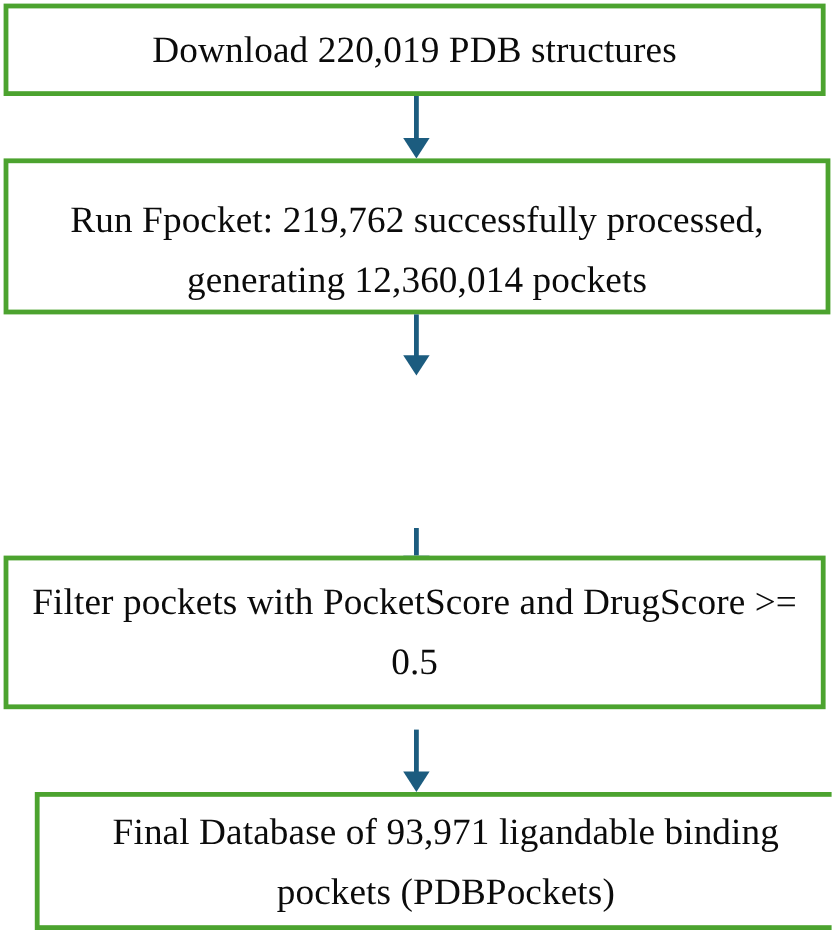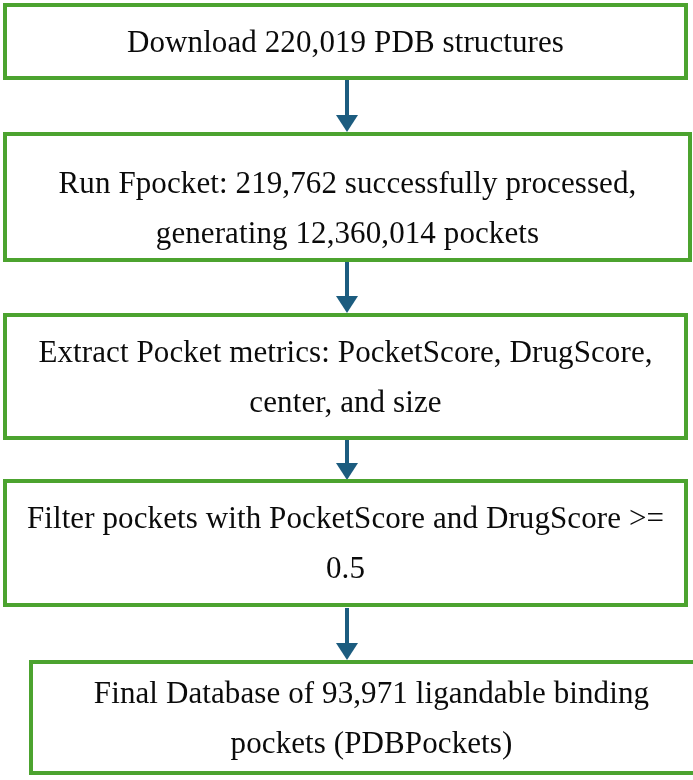--- a/index.html
+++ b/index.html
@@ -39,21 +39,21 @@
     font-size: 31px;
     line-height: 50px;
     color: #0b0b0b;
     letter-spacing: 0.1px;
     white-space: pre-line;
   }
   
   #node-0 { top: 3px;   height: 77px;  }
   #node-1 { top: 132px; height: 130px; width: 689px; align-items: flex-end; }
   #node-2 { top: 313px; height: 127px; }
-  #node-3 { top: 479px; height: 128px; }
+  #node-3 { top: 463px; height: 128px; }
   #node-4 { top: 660px; height: 115px; margin-left: 26px; }
 
   
   .arrow {
     position: absolute;
     left: 336px;
     width: 22px;
   }
   .arrow .stem {
     position: absolute;
@@ -97,23 +97,20 @@
 
   <div class="node" id="node-1">
     <span class="node-label">Run Fpocket: 219,762 successfully processed, generating 12,360,014 pockets</span>
   </div>
 
   <div class="arrow" id="arrow-1">
     <span class="stem"></span>
     <span class="head"></span>
   </div>
 
-  <div class="node" id="node-2">
-    <span class="node-label">Extract Pocket metrics: PocketScore, DrugScore, center, and size</span>
-  </div>
 
   <div class="arrow" id="arrow-2">
     <span class="stem"></span>
     <span class="head"></span>
   </div>
 
   <div class="node" id="node-3">
     <span class="node-label">Filter pockets with PocketScore and DrugScore &gt;= 0.5</span>
   </div>
 

